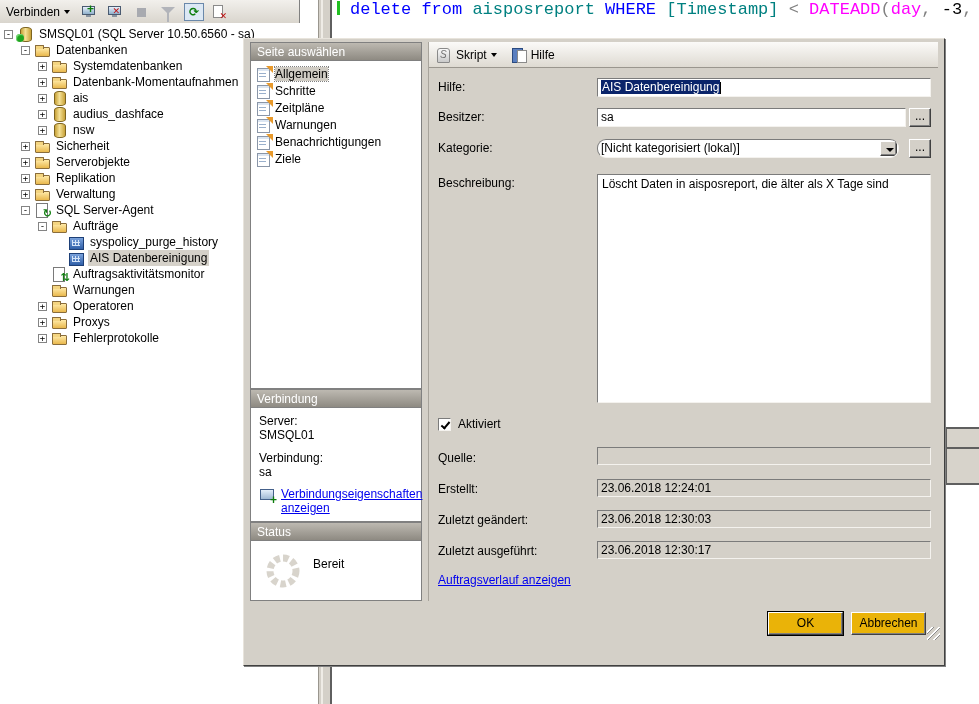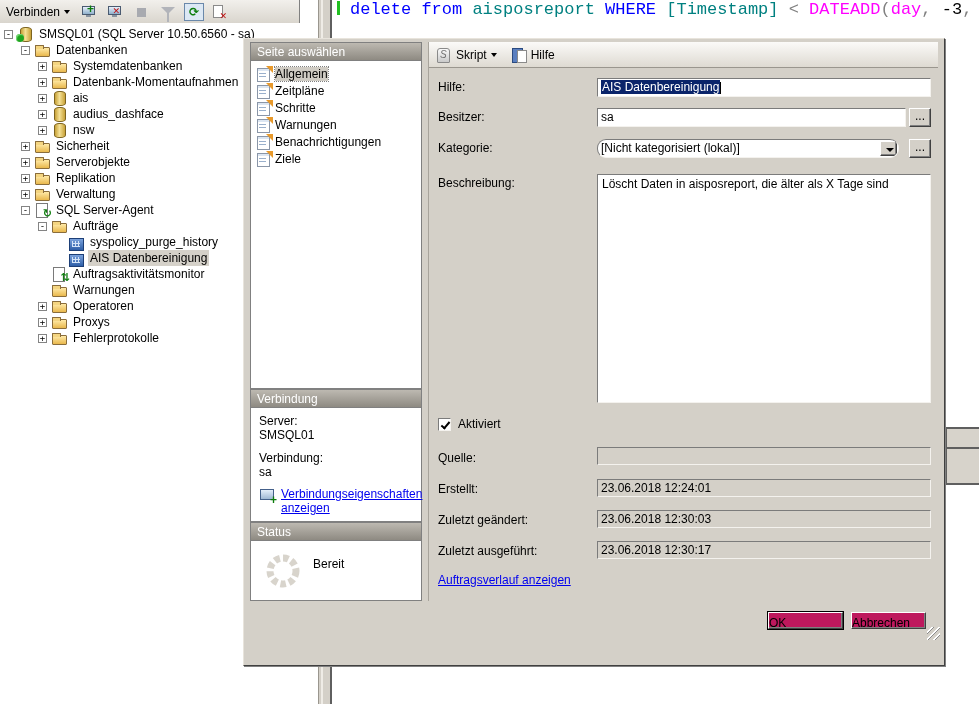--- a/index.html
+++ b/index.html
@@ -22,21 +22,21 @@
   .stop-sq { position:absolute; left:5px; top:5px; width:9px; height:9px; background:#a8aab0; }
   .funnel { position:absolute; left:3px; top:4px; width:0; height:0; border-left:7px solid transparent; border-right:7px solid transparent; border-top:7px solid #b2b4ba; }
   .funnel::after { content:""; position:absolute; left:-1px; top:-1px; width:2px; height:9px; background:#b2b4ba; }
   .refresh-box { position:absolute; left:0; top:0; width:20px; height:18px; border:1px solid #6a88aa; background:#dce8f4; }
   .refresh-box::before { content:"⟳"; position:absolute; left:4px; top:1px; color:#0e7e0e; font-weight:bold; font-size:12px; }
   .page-x { position:absolute; left:3px; top:2px; width:10px; height:13px; background:#fff; border:1px solid #8a8a8a; }
   .page-x::after { content:"✕"; position:absolute; right:-5px; bottom:-4px; color:#c01010; font-weight:bold; font-size:9px; }
 
   #oe-tree { position:absolute; left:0; top:23px; width:318px; height:681px; background:#fff; padding-top:3px; }
   .trow { display:flex; align-items:center; height:16px; white-space:nowrap; }
-  .lvl0{ padding-left:4px; } .lvl1{ padding-left:21px; } .lvl2{ padding-left:38px; } .lvl3{ padding-left:55px;align-items:flex-end; }
+  .lvl0{ padding-left:4px; } .lvl1{ padding-left:21px; } .lvl2{ padding-left:38px; } .lvl3{ padding-left:55px; }
   .exp { flex:none; width:9px; height:9px; border:1px solid #848484; background:#fff; font-size:9px; line-height:7px; text-align:center; margin-right:4px; font-family:"DejaVu Sans Mono",monospace; }
   .noexp { visibility:hidden; }
   .ticon { flex:none; width:16px; height:14px; position:relative; margin-right:4px; }
   .icon-folder::before { content:""; position:absolute; left:1px; top:4px; width:13px; height:8px;
     background:linear-gradient(#ffeaa8,#e9b84d); border:1px solid #8a6d3b; border-radius:1px; }
   .icon-folder::after { content:""; position:absolute; left:1px; top:2px; width:7px; height:3px;
     background:#f4d581; border:1px solid #8a6d3b; border-bottom:none; border-radius:1px 1px 0 0; }
   .icon-db::before, .icon-server::before { content:""; position:absolute; left:3px; top:0; width:10px; height:13px;
     background:linear-gradient(90deg,#c8a238,#f4e095 45%,#c8a238); border:1px solid #7d6420; border-radius:5px/3px; }
   .icon-server::after { content:""; position:absolute; left:-1px; bottom:-1px; width:8px; height:8px; border-radius:50%;
@@ -137,21 +137,21 @@
     border-left:4px solid transparent; border-right:4px solid transparent; border-top:4px solid #000; }
   #desc-box { position:absolute; left:168px; top:106px; width:334px; height:229px; background:#fff;
     border:1px solid; border-color:#7b7b7b #f4f2ee #f4f2ee #7b7b7b; padding:2px 4px; }
   #enabled-row { position:absolute; left:9px; top:349px; display:flex; align-items:center; gap:7px; }
   .cb { width:13px; height:13px; background:#fff; border:1px solid; border-color:#7b7b7b #f4f2ee #f4f2ee #7b7b7b; position:relative; }
   .cb::after { content:""; position:absolute; left:2px; top:3px; width:7px; height:3px;
     border-left:2px solid #000; border-bottom:2px solid #000; transform:rotate(-50deg); }
   #history-link { position:absolute; left:9px; top:505px; }
 
   #dlg-footer { position:absolute; left:0; right:0; bottom:0; height:40px; }
-  .btn { position:absolute; top:11px; width:75px; height:17px; background:#be185d; line-height:21px;
+  .btn { position:absolute; top:11px; width:75px; height:23px; background:#eab308; text-align:center; line-height:21px;
     border:1px solid; border-color:#fff #404040 #404040 #fff; box-shadow:inset -1px -1px 0 #808080; cursor:default; }
   #ok-btn { left:521px; outline:1px solid #000; }
   #cancel-btn { left:604px; }
   #resize-grip { position:absolute; right:1px; bottom:1px; width:13px; height:13px;
     background:repeating-linear-gradient(-45deg,transparent 0 3px,#8a8a8a 3px 4px,#fff 4px 5px); }
 </style>
 </head>
 <body>
 
 <div id="root">
@@ -302,27 +302,27 @@
           <div class="page-item">
               <span class="icon-page">
                 <i></i>
               </span>
               <span class="psel">Allgemein</span>
             </div>
           <div class="page-item">
               <span class="icon-page">
                 <i></i>
               </span>
+              <span>Schritte</span>
+            </div>
+          <div class="page-item">
+              <span class="icon-page">
+                <i></i>
+              </span>
               <span>Zeitpläne</span>
-            </div>
-          <div class="page-item">
-              <span class="icon-page">
-                <i></i>
-              </span>
-              <span>Schritte</span>
             </div>
           <div class="page-item">
               <span class="icon-page">
                 <i></i>
               </span>
               <span>Warnungen</span>
             </div>
           <div class="page-item">
               <span class="icon-page">
                 <i></i>

